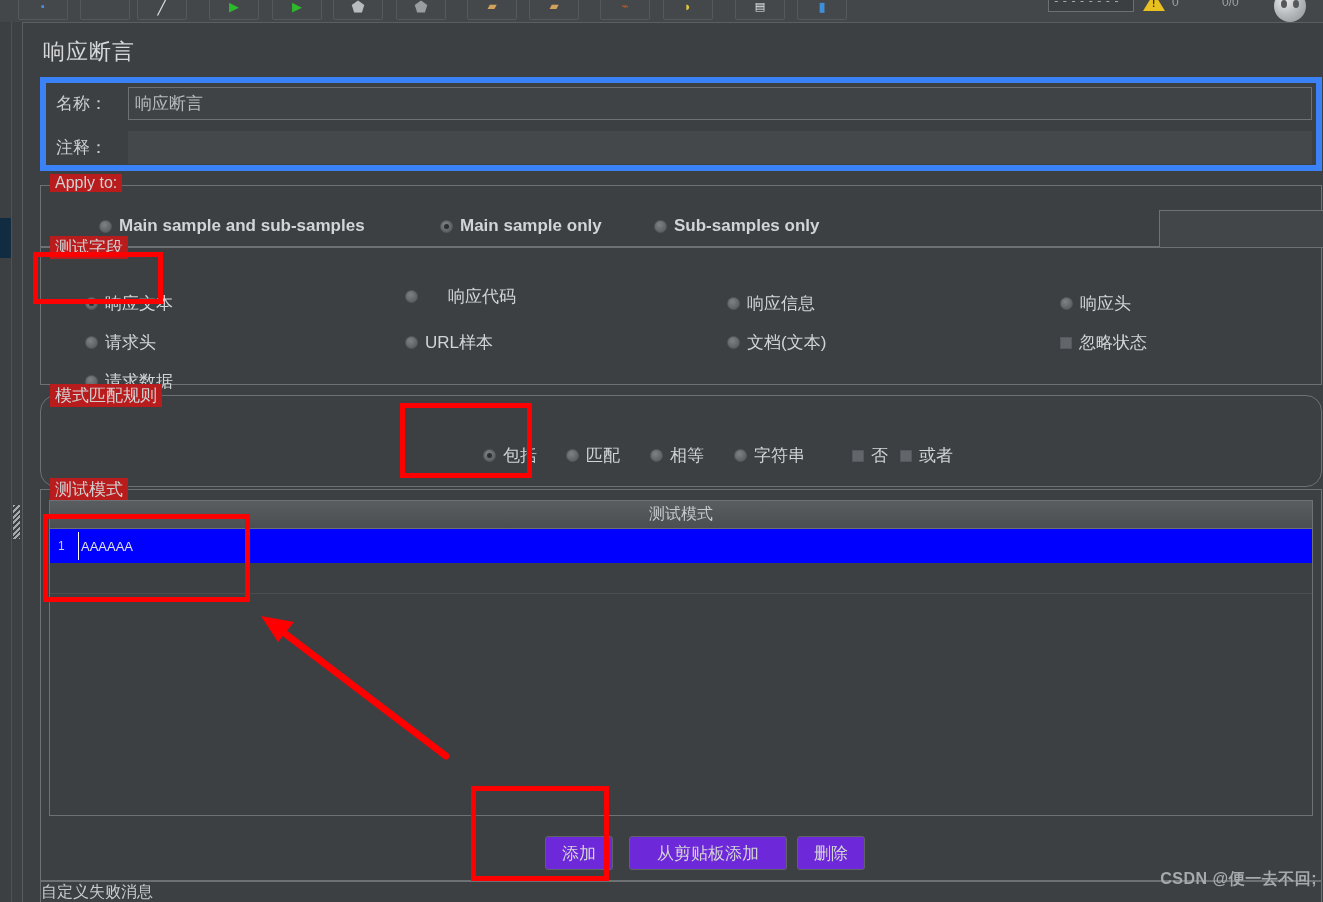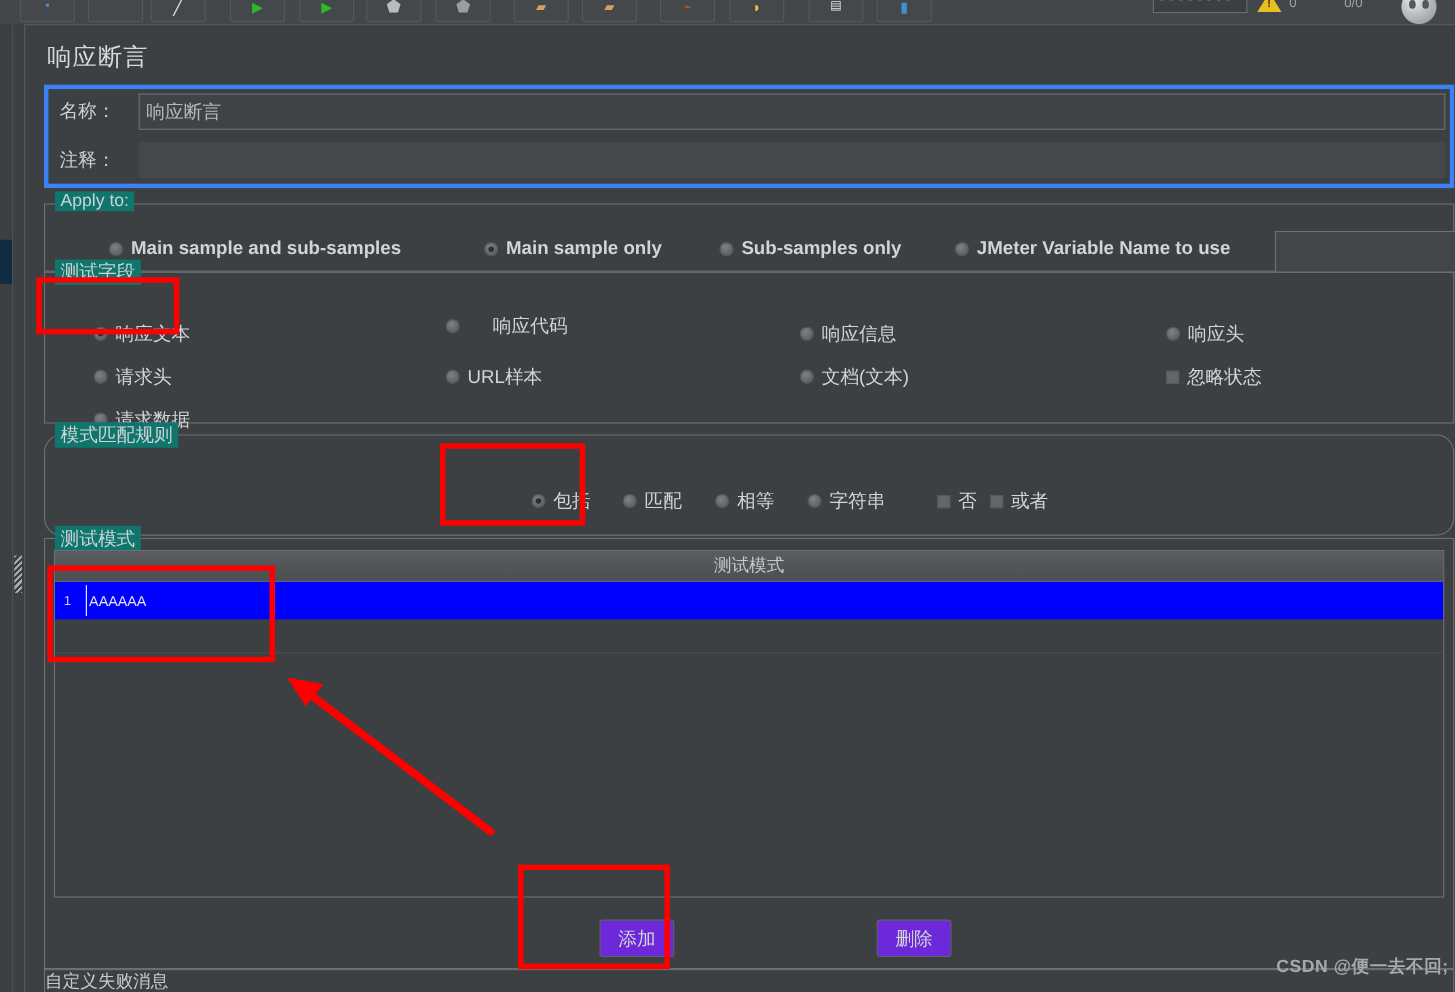--- a/index.html
+++ b/index.html
@@ -102,21 +102,21 @@
   }
 
   .page-title {
     position:absolute; left:20px; top:14px;
     font-size:22px; color:#d6d8da; letter-spacing:1px;
   }
 
   
   .meta-box {
     position:absolute; left:17px; top:54px; width:1282px; height:94px;
-    border:4px solid #3b82f6;
+    border:6px solid #3b82f6;
     box-sizing:border-box;
   }
   .meta-row { position:absolute; left:0; width:100%; height:40px; }
   .meta-label {
     position:absolute; left:10px; top:50%; transform:translateY(-50%);
     font-size:17px; color:#cdcfd1; white-space:nowrap;
   }
   .meta-field {
     position:absolute; left:82px; top:4px; right:4px; height:33px;
     background:#3f4346;
@@ -129,21 +129,21 @@
   .meta-field.plain { border:none; background:#44484b; }
 
   
   .group {
     position:absolute;
     border:1px solid #6d7174;
     box-sizing:border-box;
   }
   .group > .gtitle {
     position:absolute; left:9px; top:-12px;
-    background:#0f766e; padding:0 5px;
+    background:#b91c1c; padding:0 5px;
     font-size:17px; color:#d0d2d4; white-space:nowrap;
   }
   .group > .gtitle.en { font-size:16px; }
 
   
   .opt { position:absolute; display:flex; align-items:center; white-space:nowrap;margin-left:31px; }
   .radio {
     width:13px; height:13px; border-radius:50%;
     background: radial-gradient(circle at 40% 35%, #7e8285 0%, #63676a 60%, #55595c 100%);
     border:1px solid #55595c;
@@ -321,24 +321,20 @@
         <span class="radio"></span>
         <span class="opt-label en">Main sample and sub-samples</span>
       </div>
       <div class="opt" style="left:368px; top:30px;">
         <span class="radio on"></span>
         <span class="opt-label en">Main sample only</span>
       </div>
       <div class="opt" style="left:582px; top:30px;">
         <span class="radio"></span>
         <span class="opt-label en">Sub-samples only</span>
-      </div>
-      <div class="opt" style="left:796px; top:30px;">
-        <span class="radio"></span>
-        <span class="opt-label en">JMeter Variable Name to use</span>
       </div>
       <div class="var-input" style="left:1118px; top:24px; width:200px; height:38px;"></div>
     </div>
 
     <div class="group" style="left:17px; top:224px; width:1282px; height:138px;">
       <span class="gtitle">测试字段</span>
 
       <div class="opt" style="left:13px; top:44px;">
         <span class="radio on"></span>
         <span class="opt-label">响应文本</span>
@@ -417,20 +413,21 @@
         <div class="tbl-row-sel">
           <span class="tbl-rownum">1</span>
           <span class="tbl-caret"></span>
           <span class="tbl-cellval">AAAAAA</span>
         </div>
         <div class="tbl-row-empty"></div>
       </div>
 
       <div class="btnbar">
         <div class="jbtn" style="left:504px; width:68px;">添加</div>
+        <div class="jbtn" style="left:588px; width:158px;">从剪贴板添加</div>
         <div class="jbtn" style="left:756px; width:68px;">删除</div>
       </div>
     </div>
 
     <div class="bottom-group">
       <span class="gtitle">自定义失败消息</span>
     </div>
   </div>
 
   <div class="watermark">CSDN @便一去不回;</div>

